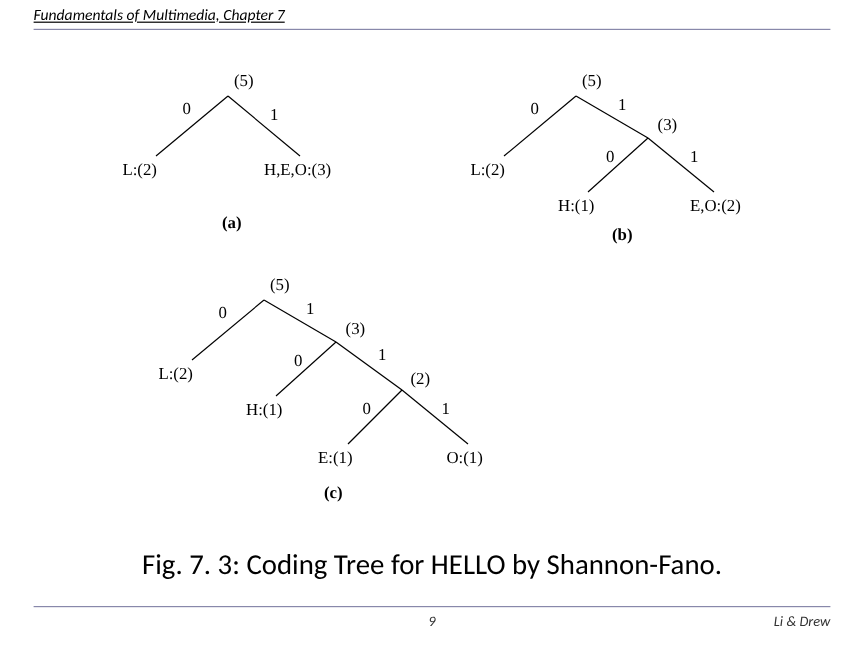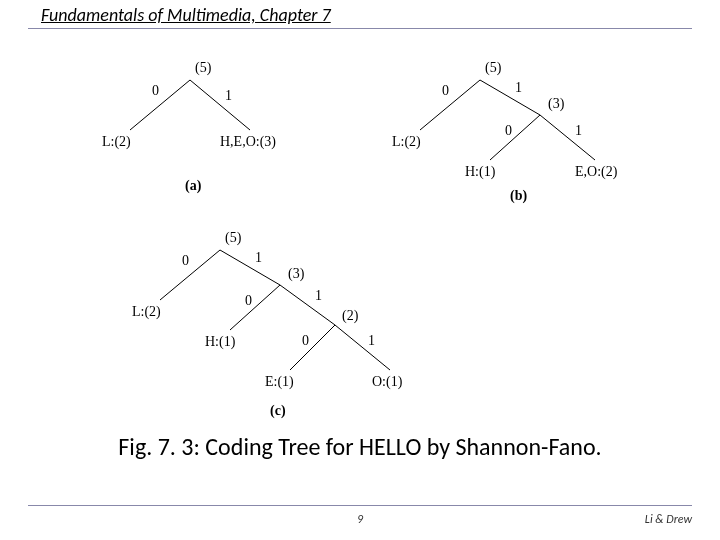--- a/index.html
+++ b/index.html
@@ -19,24 +19,23 @@
   }
   .header {
     position: absolute;
     top: 4px;
     left: 28px;
     right: 28px;
   }
   .header-title {
     font-family: Calibri, Arial, sans-serif;
     font-style: italic;
-    font-size: 18px;
+    font-size: 13px;
     text-decoration: underline;
     color: #000;
-    margin-left: 13px;
   }
   .hr-top {
     margin-top: 2px;
     border: none;
     border-top: 1px solid #88a;
   }
   .figure-area {
     position: absolute;
     top: 60px;
     left: 100px;
@@ -45,21 +44,21 @@
   }
   svg { overflow: visible; }
   .node-label, .edge-label, .caption-label {
     font-family: "Times New Roman", Times, serif;
     font-size: 14px;
     fill: #000;
   }
   .caption-label { font-weight: bold; }
   .figure-caption {
     position: absolute;
-    top: 432px;
+    top: 456px;
     left: 0;
     width: 720px;
     text-align: center;
     font-family: Calibri, Arial, sans-serif;
     font-size: 24px;
     color: #000;
   }
   .footer {
     position: absolute;
     bottom: 14px;

